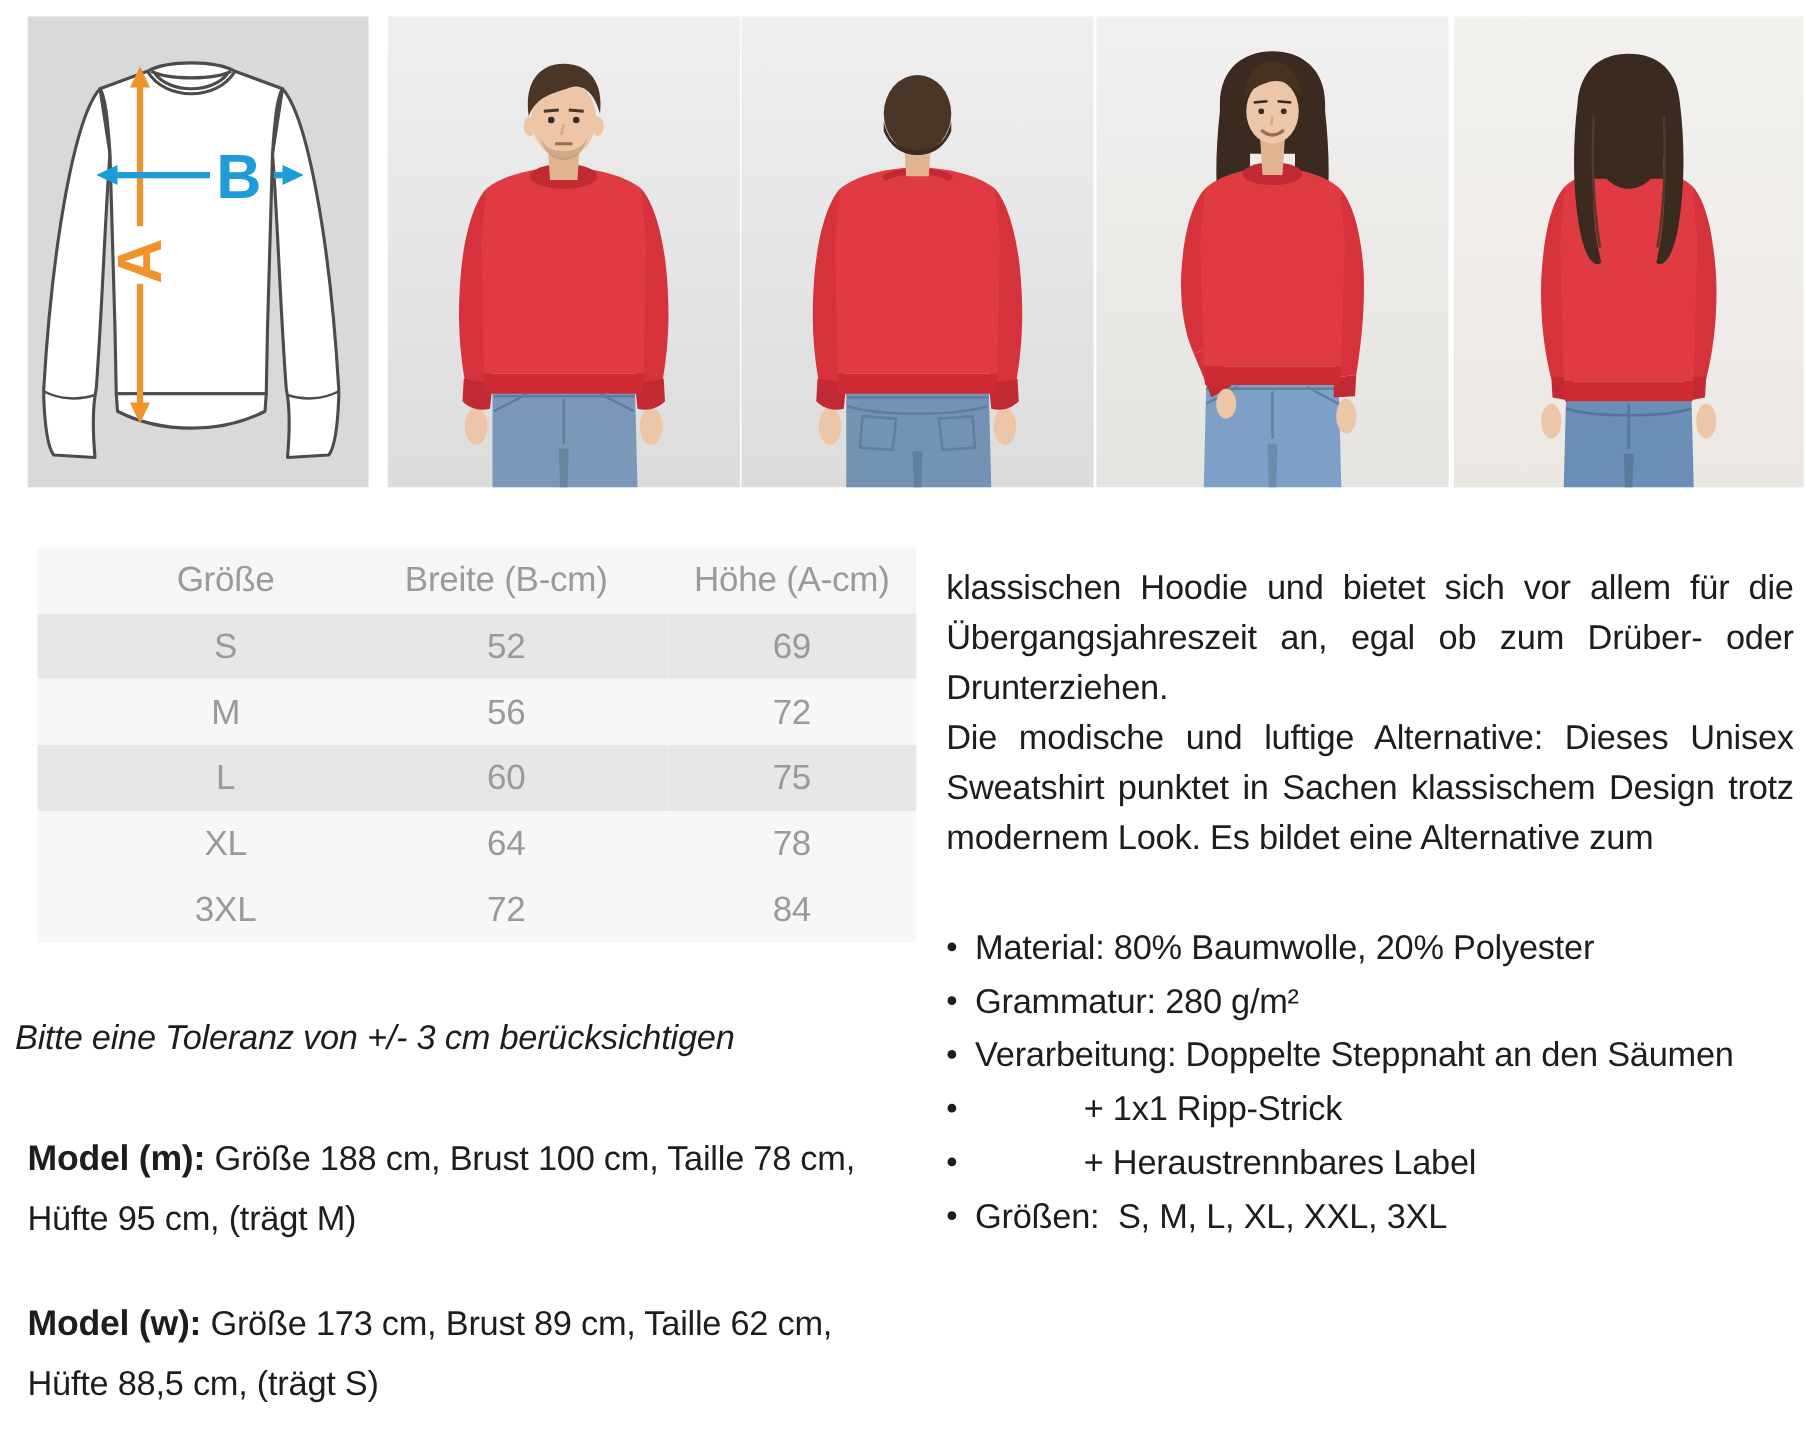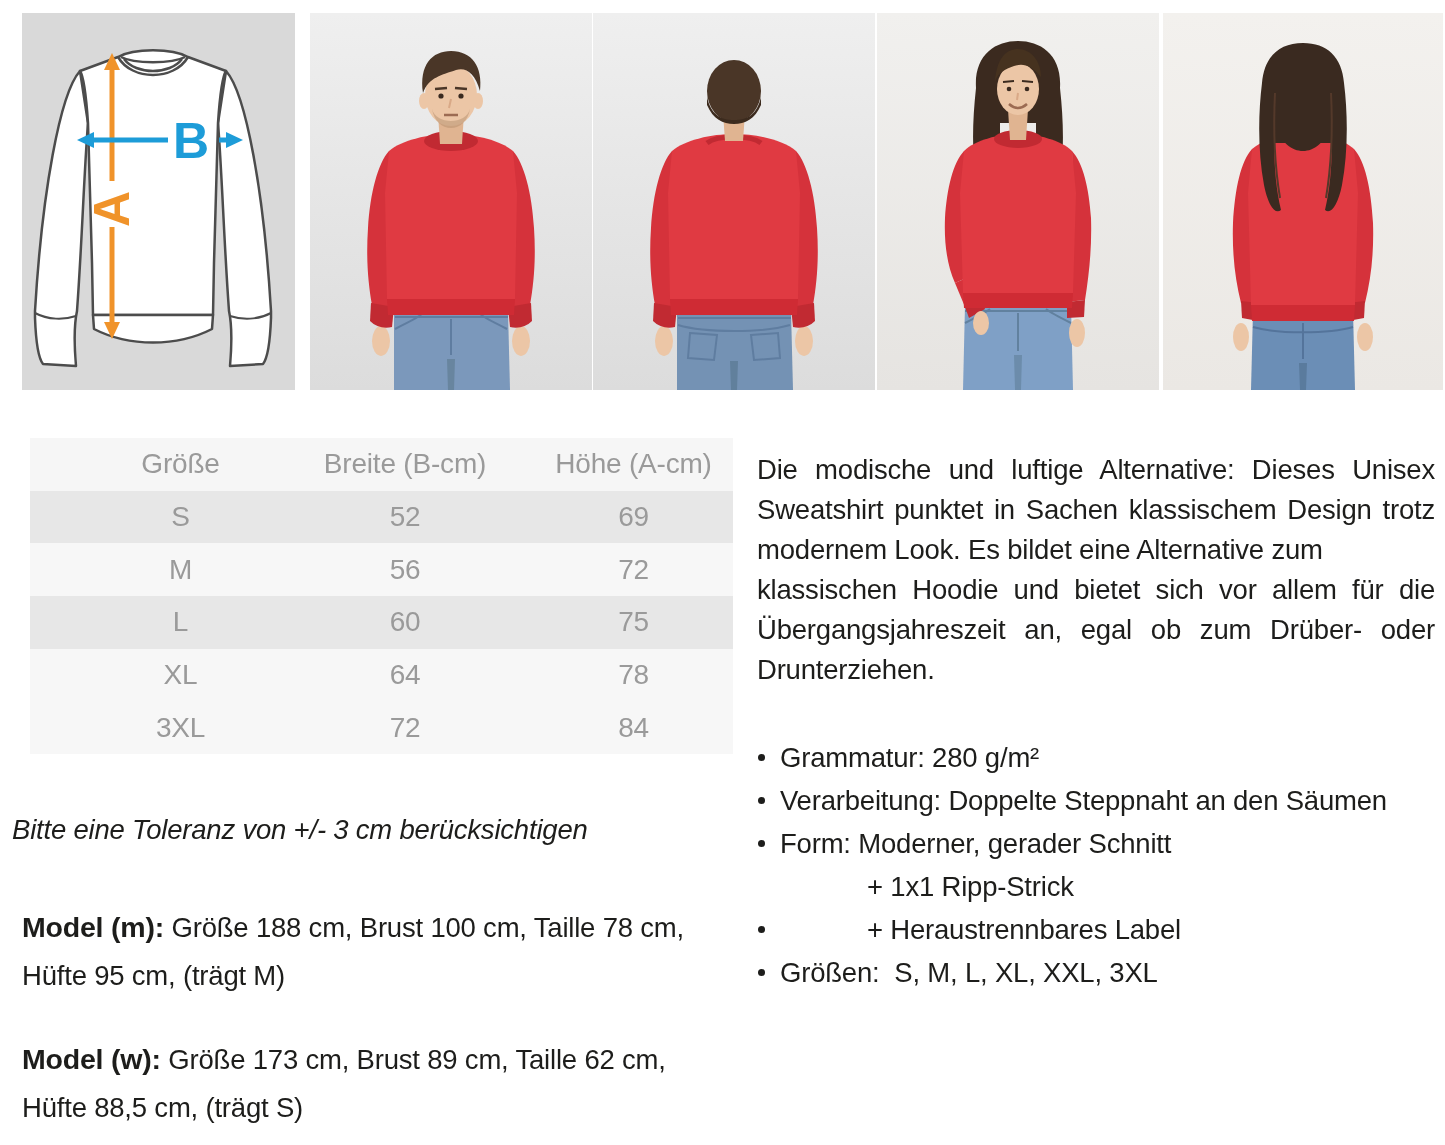--- a/index.html
+++ b/index.html
@@ -295,25 +295,26 @@
   <span>Hüfte 95 cm, (trägt M)</span>
 </div>
 
 <div class="abs model-block" id="model-w">
   <b>Model (w):</b>
   <span>Größe 173 cm, Brust 89 cm, Taille 62 cm,</span><br>
   <span>Hüfte 88,5 cm, (trägt S)</span>
 </div>
 
 <div class="abs description">
+  <div>klassischen Hoodie und bietet sich vor allem für die Übergangsjahreszeit an, egal ob zum Drüber- oder Drunterziehen.</div>
   <div>Die modische und luftige Alternative: Dieses Unisex Sweatshirt punktet in Sachen klassischem Design trotz modernem Look. Es bildet eine Alternative zum</div>
-  <div>klassischen Hoodie und bietet sich vor allem für die Übergangsjahreszeit an, egal ob zum Drüber- oder Drunterziehen.</div>
 </div>
 
 <div class="abs features">
+  <div class="feat"><span class="dot"></span><span>Material: 80% Baumwolle, 20% Polyester</span></div>
   <div class="feat"><span class="dot"></span><span>Grammatur: 280 g/m²</span></div>
   <div class="feat"><span class="dot"></span><span>Verarbeitung: Doppelte Steppnaht an den Säumen</span></div>
-  <div class="feat"><span class="dot"></span><span>Form: Moderner, gerader Schnitt</span></div>
+  <div class="feat"><span class="dot"></span></div>
   <div class="feat indent"><span>+ 1x1 Ripp-Strick</span></div>
   <div class="feat"><span class="dot"></span></div>
   <div class="feat indent"><span>+ Heraustrennbares Label</span></div>
   <div class="feat"><span class="dot"></span><span>Größen:  S, M, L, XL, XXL, 3XL</span></div>
 </div>
 
 </body></html>

